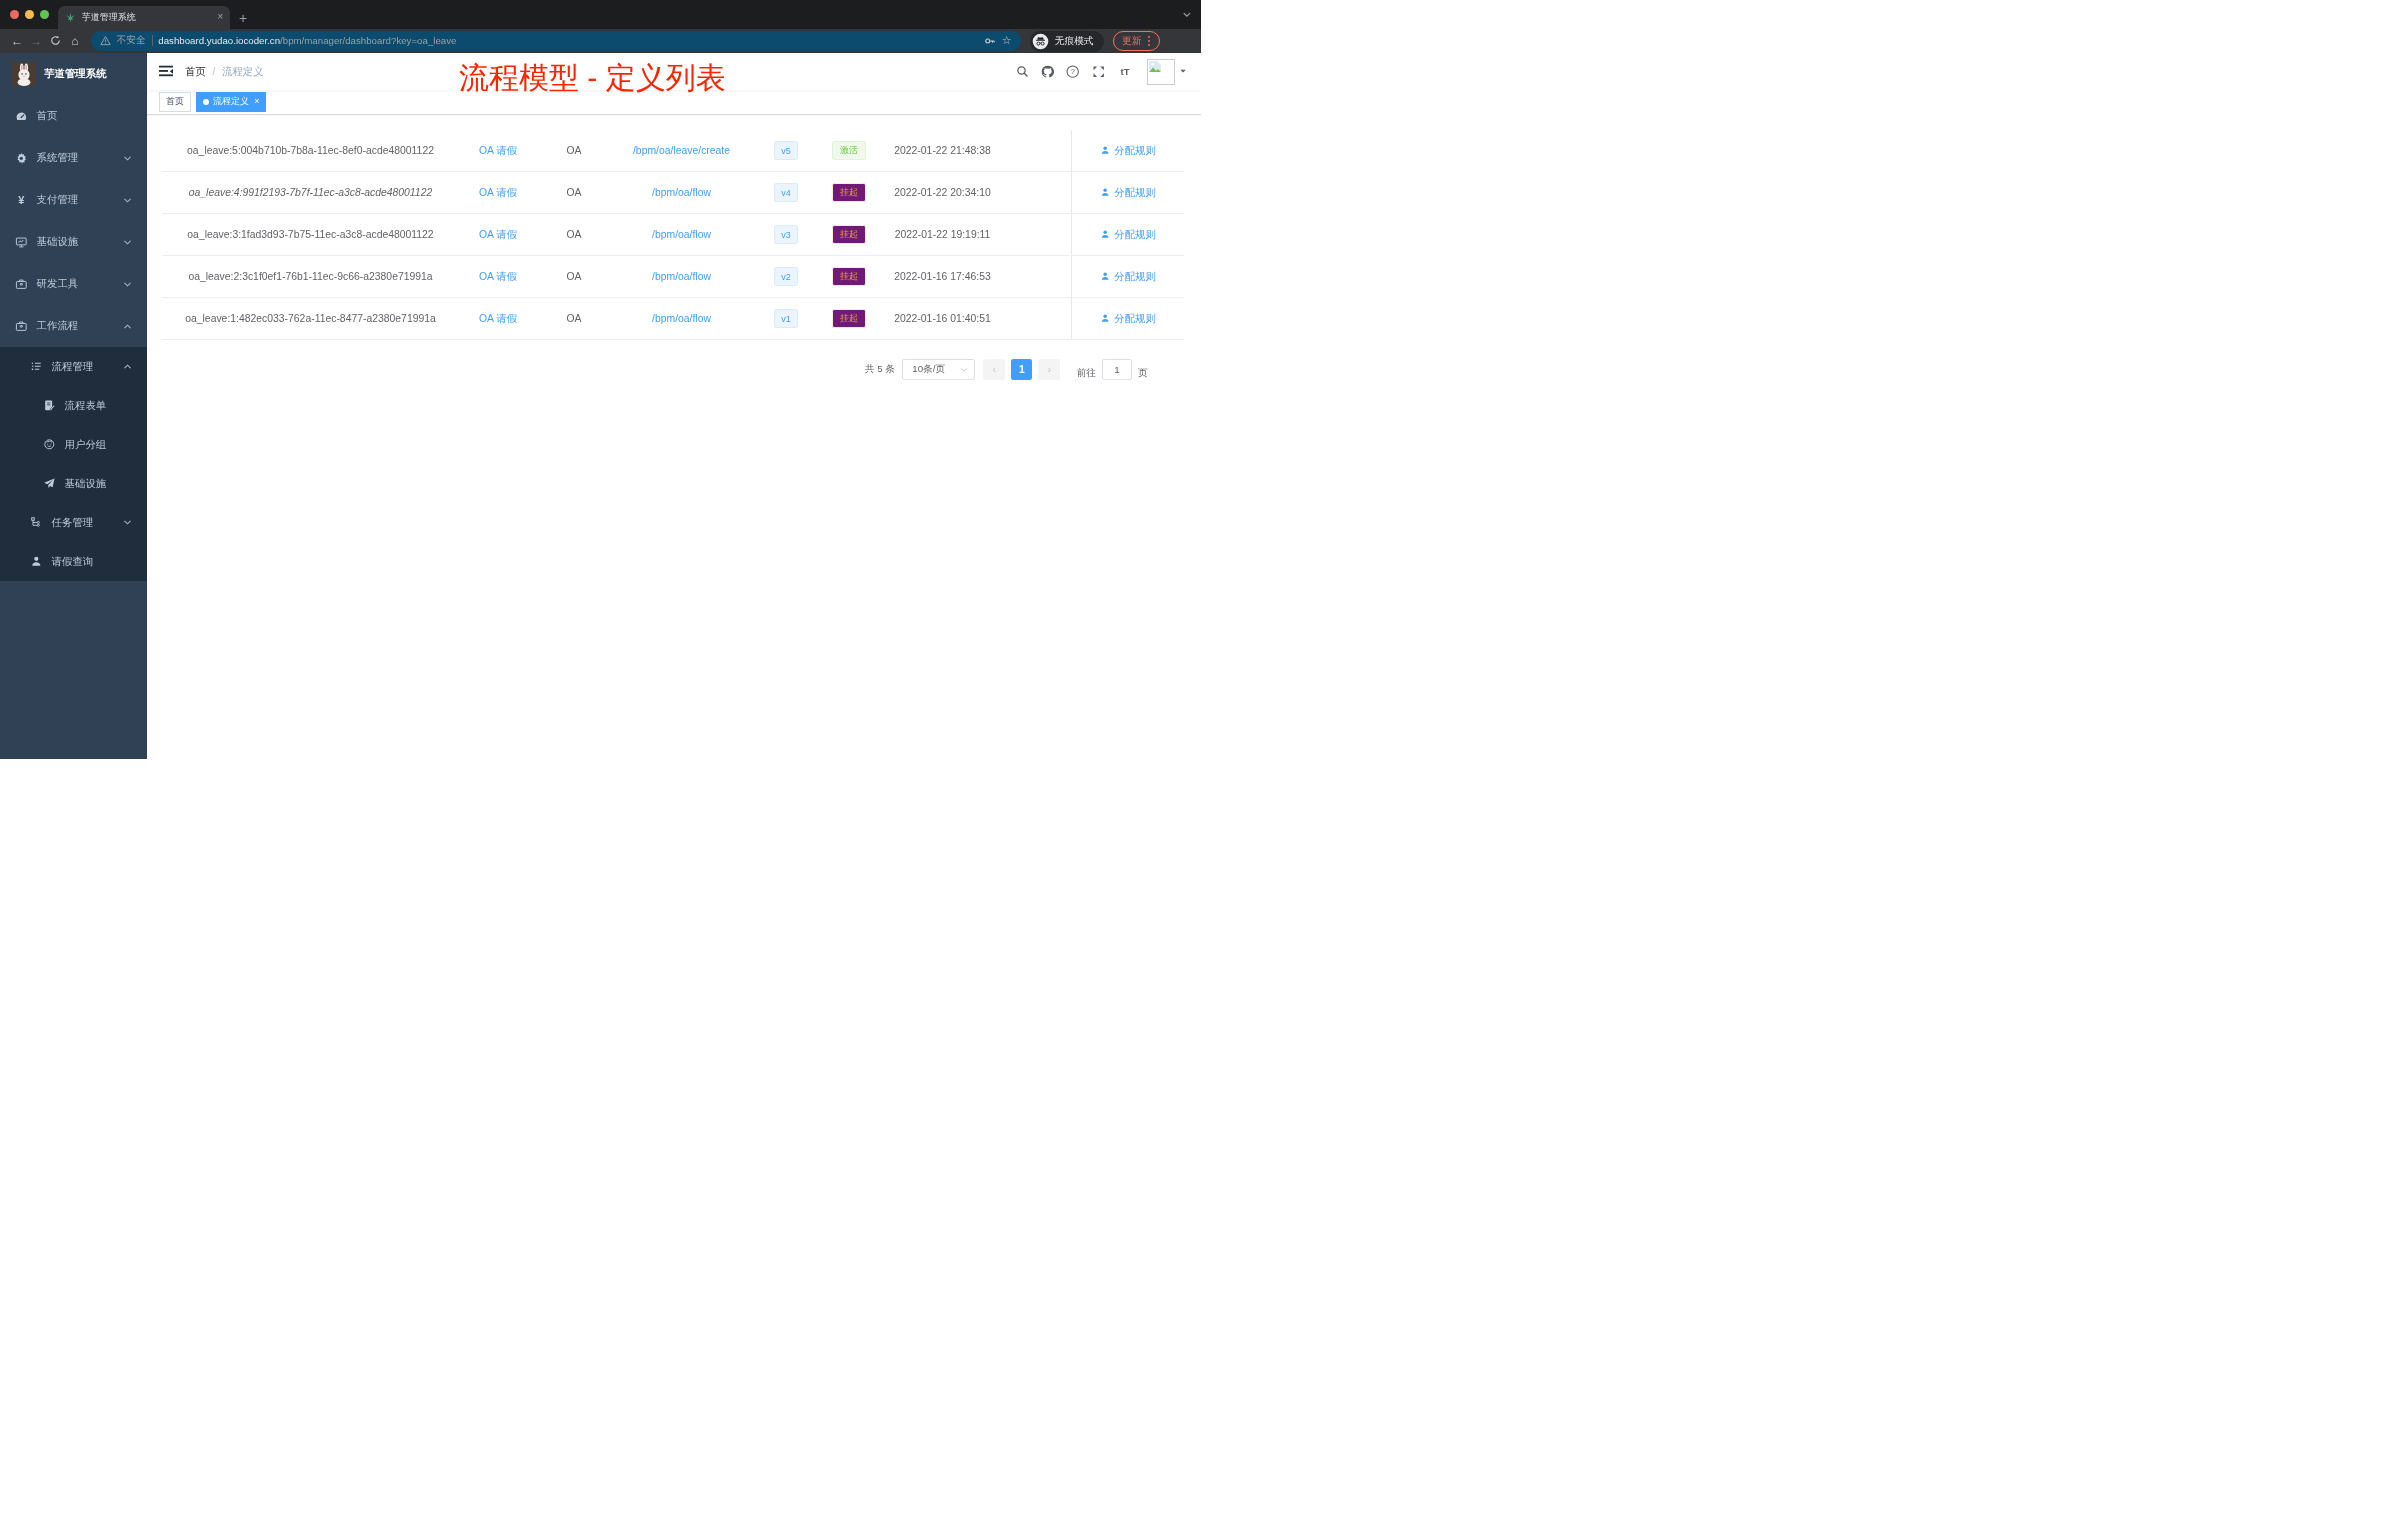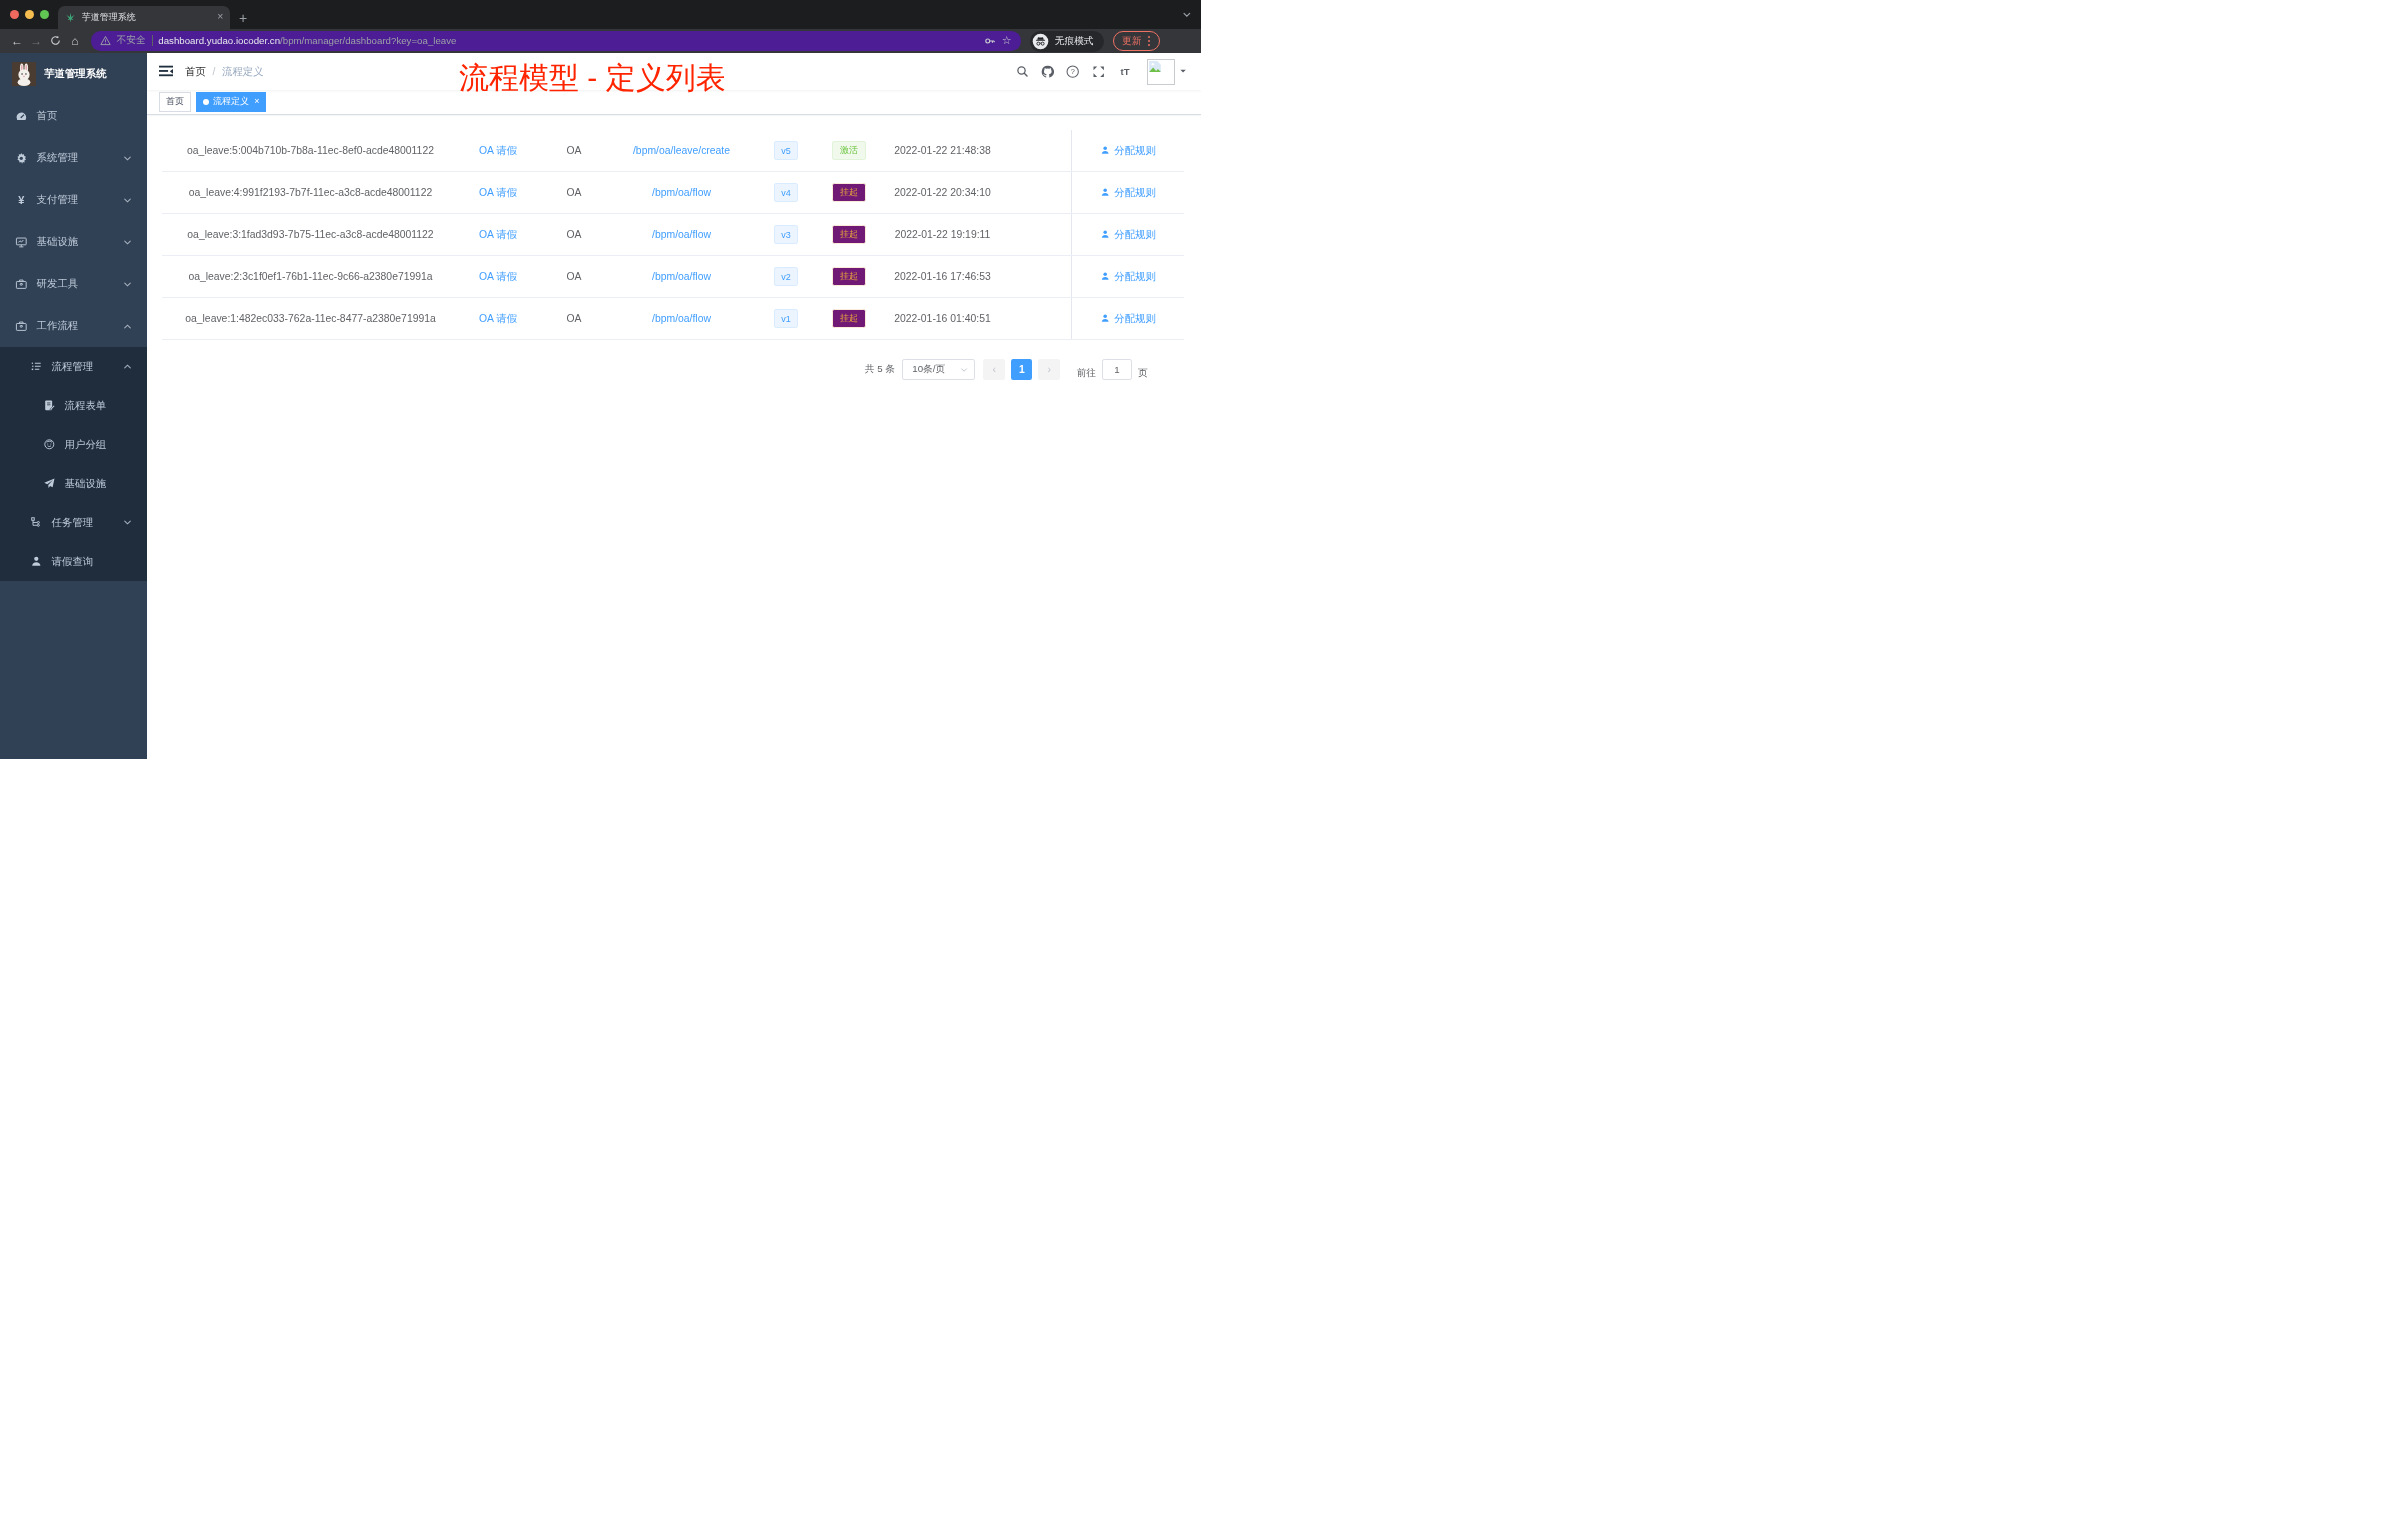--- a/index.html
+++ b/index.html
@@ -14,21 +14,21 @@
   .t-red{ background:#ee6a5f; } .t-yellow{ background:#f5bd4f; } .t-green{ background:#61c554; }
   .tab { margin-left:58px; width:172px; height:23px; background:#35363a; border-radius:6.7px 6.7px 0 0;
     display:flex; align-items:center; padding:0 6.7px; gap:6px; }
   .tab-title { flex:1; color:#dfe1e5; font-size:9px; white-space:nowrap; overflow:hidden; }
   .tab-close { color:#9aa0a6; font-size:10.4px; line-height:1; cursor:default; }
   .newtab { color:#9aa0a6; font-size:14px; margin:0 0 3.7px 9px; line-height:1; }
   .strip-chevron { position:absolute; right:9px; top:9px; }
   .toolbar { height:24px; background:#35363a; display:flex; align-items:center; padding:0 7.4px; }
   .nav-ic { color:#c9cdd2; font-size:12px; width:19.3px; text-align:center; line-height:1; }
   .nav-ic.dim { color:#70757a; }
-  .omnibox { margin-left:6px; width:930px; height:19.3px; background:#4c1d95; border-radius:9.7px;
+  .omnibox { margin-left:6px; width:930px; height:19.3px; background:#0c4a6e; border-radius:9.7px;
     display:flex; align-items:center; padding:0 9px; gap:6px; }
   .sec-label { color:#9aa0a6; font-size:9.7px; }
   .om-div { width:0.7px; height:11px; background:#5f6368; }
   .url { font-size:9.7px; white-space:nowrap; overflow:hidden; }
   .url .host { color:#e8eaed; } .url .path { color:#9da1a6; }
   .om-spacer { flex:1; }
   .star { color:#c9cdd2; font-size:11px; }
   .incog-chip { margin-left:9px; height:21px; background:#26272a; border-radius:10.4px;
     display:flex; align-items:center; gap:6px; padding:0 10.4px 0 2.2px; }
   .incog-chip span { color:#e8eaed; font-size:9.7px; white-space:nowrap; }
@@ -473,21 +473,21 @@
               <div class="cell cell-action" style="width: 113px;">
                 <span class="act-link"><span style="display:inline-flex">
                     <svg width="10.4" height="10.4" viewBox="0 0 16 16">
                       <circle cx="8" cy="4.9" r="2.7" fill="#409eff"></circle>
                       <path d="M2.8 13.6c0-3 2.3-4.5 5.2-4.5s5.2 1.5 5.2 4.5z" fill="#409eff"></path>
                     </svg>
                   </span>分配规则</span>
               </div>
             </div>
             <div class="t-row">
-              <div class="cell" style="width: 297px;">oa_leave:4:991f2193-7b7f-11ec-a3c8-acde48001122</div>
+              <div class="cell" style="width: 297px; font-style: italic;">oa_leave:4:991f2193-7b7f-11ec-a3c8-acde48001122</div>
               <div class="cell" style="width: 78px;">
                 <span class="link">OA 请假</span>
               </div>
               <div class="cell" style="width: 74px;">OA</div>
               <div class="cell" style="width: 141px;">
                 <span class="link">/bpm/oa/flow</span>
               </div>
               <div class="cell" style="width: 68px;">
                 <span class="mini-tag tag-ver">v4</span>
               </div>

